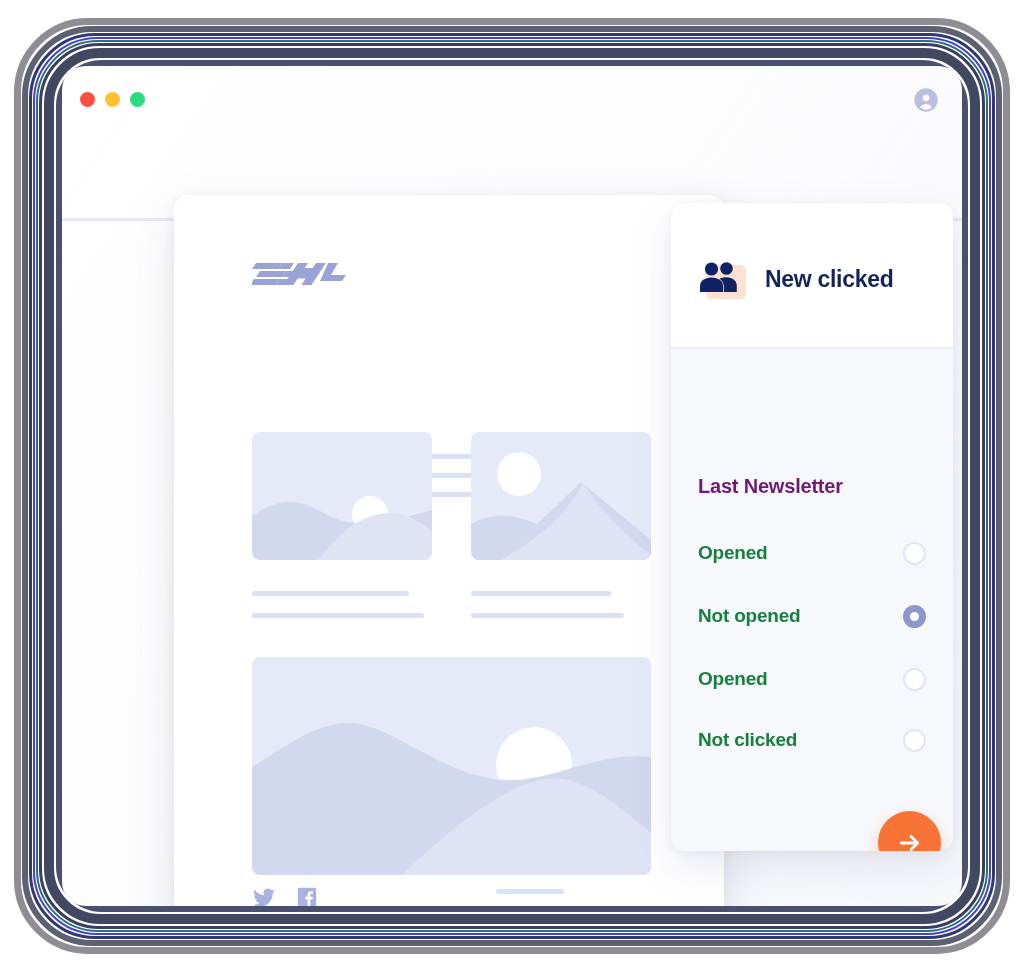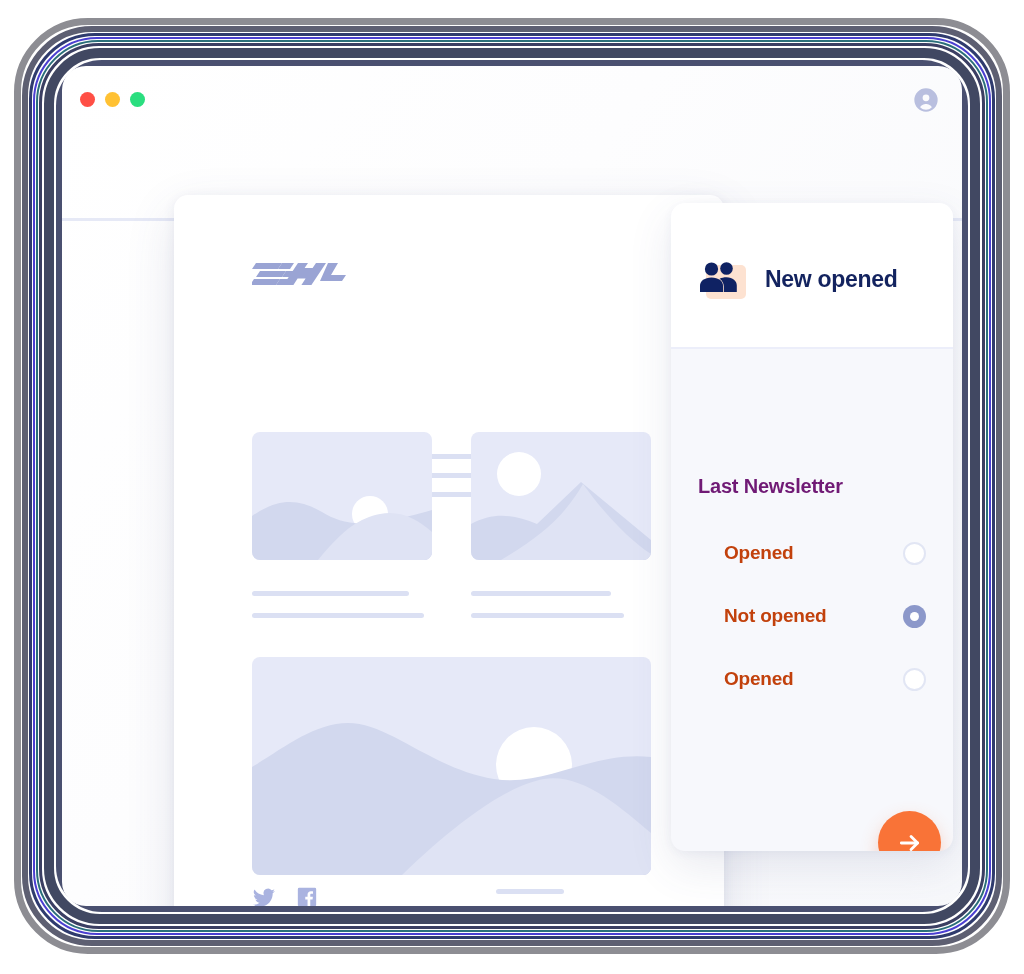--- a/index.html
+++ b/index.html
@@ -244,23 +244,22 @@
     justify-content: space-between;
   }
   .radio-row-0 { top: 334px; }
   .radio-row-1 { top: 397px; }
   .radio-row-2 { top: 460px; }
   .radio-row-3 { top: 521px; }
 
   .radio-label {
     font-size: 19px;
     font-weight: bold;
-    color: #c2410c;
+    color: #15803d;
     letter-spacing: -0.2px;
-    margin-left: 26px;
   }
 
   .radio-mark {
     width: 23px;
     height: 23px;
     border-radius: 50%;
     box-sizing: border-box;
     border: 2px solid #e2e6f4;
     background: #ffffff;
     flex: 0 0 auto;
@@ -394,41 +393,45 @@
         <div id="segment-title-row">
           <span id="people-icon-wrap">
             <span id="people-icon-bg"></span>
             <svg id="people-icon" viewBox="0 0 44 38" fill="currentColor">
               <circle cx="13.5" cy="10" r="6.6"></circle>
               <circle cx="28.5" cy="9.5" r="6.3"></circle>
               <path d="M13.5 18.5c-7 0-11.5 3.6-11.5 8.2V33h23v-6.3c0-4.6-4.5-8.2-11.5-8.2z"></path>
               <path d="M28.5 18.2c-2.7 0-5 .55-6.8 1.5 2.6 1.9 4.1 4.6 4.1 7.6V33h13v-6.6c0-4.5-4-8.2-10.3-8.2z"></path>
             </svg>
           </span>
-          <span id="segment-title">New opened</span>
+          <span id="segment-title">New clicked</span>
         </div>
       </div>
 
       <div id="section-heading">Last Newsletter</div>
 
       <div class="radio-row radio-row-0">
         <span class="radio-label">Opened</span>
         <span class="radio-mark"></span>
       </div>
 
       <div class="radio-row radio-row-1">
         <span class="radio-label">Not opened</span>
         <span class="radio-mark checked"></span>
       </div>
 
       <div class="radio-row radio-row-2">
         <span class="radio-label">Opened</span>
         <span class="radio-mark"></span>
       </div>
 
+      <div class="radio-row radio-row-3">
+        <span class="radio-label">Not clicked</span>
+        <span class="radio-mark"></span>
+      </div>
 
       <button id="next-button">
         <svg id="arrow-right-icon" viewBox="0 0 24 24" fill="none" stroke="currentColor" stroke-width="2.6" stroke-linecap="round" stroke-linejoin="round">
           <line x1="4" y1="12" x2="19" y2="12"></line>
           <polyline points="13,6 19,12 13,18"></polyline>
         </svg>
       </button>
     </div>
 
   </div>

